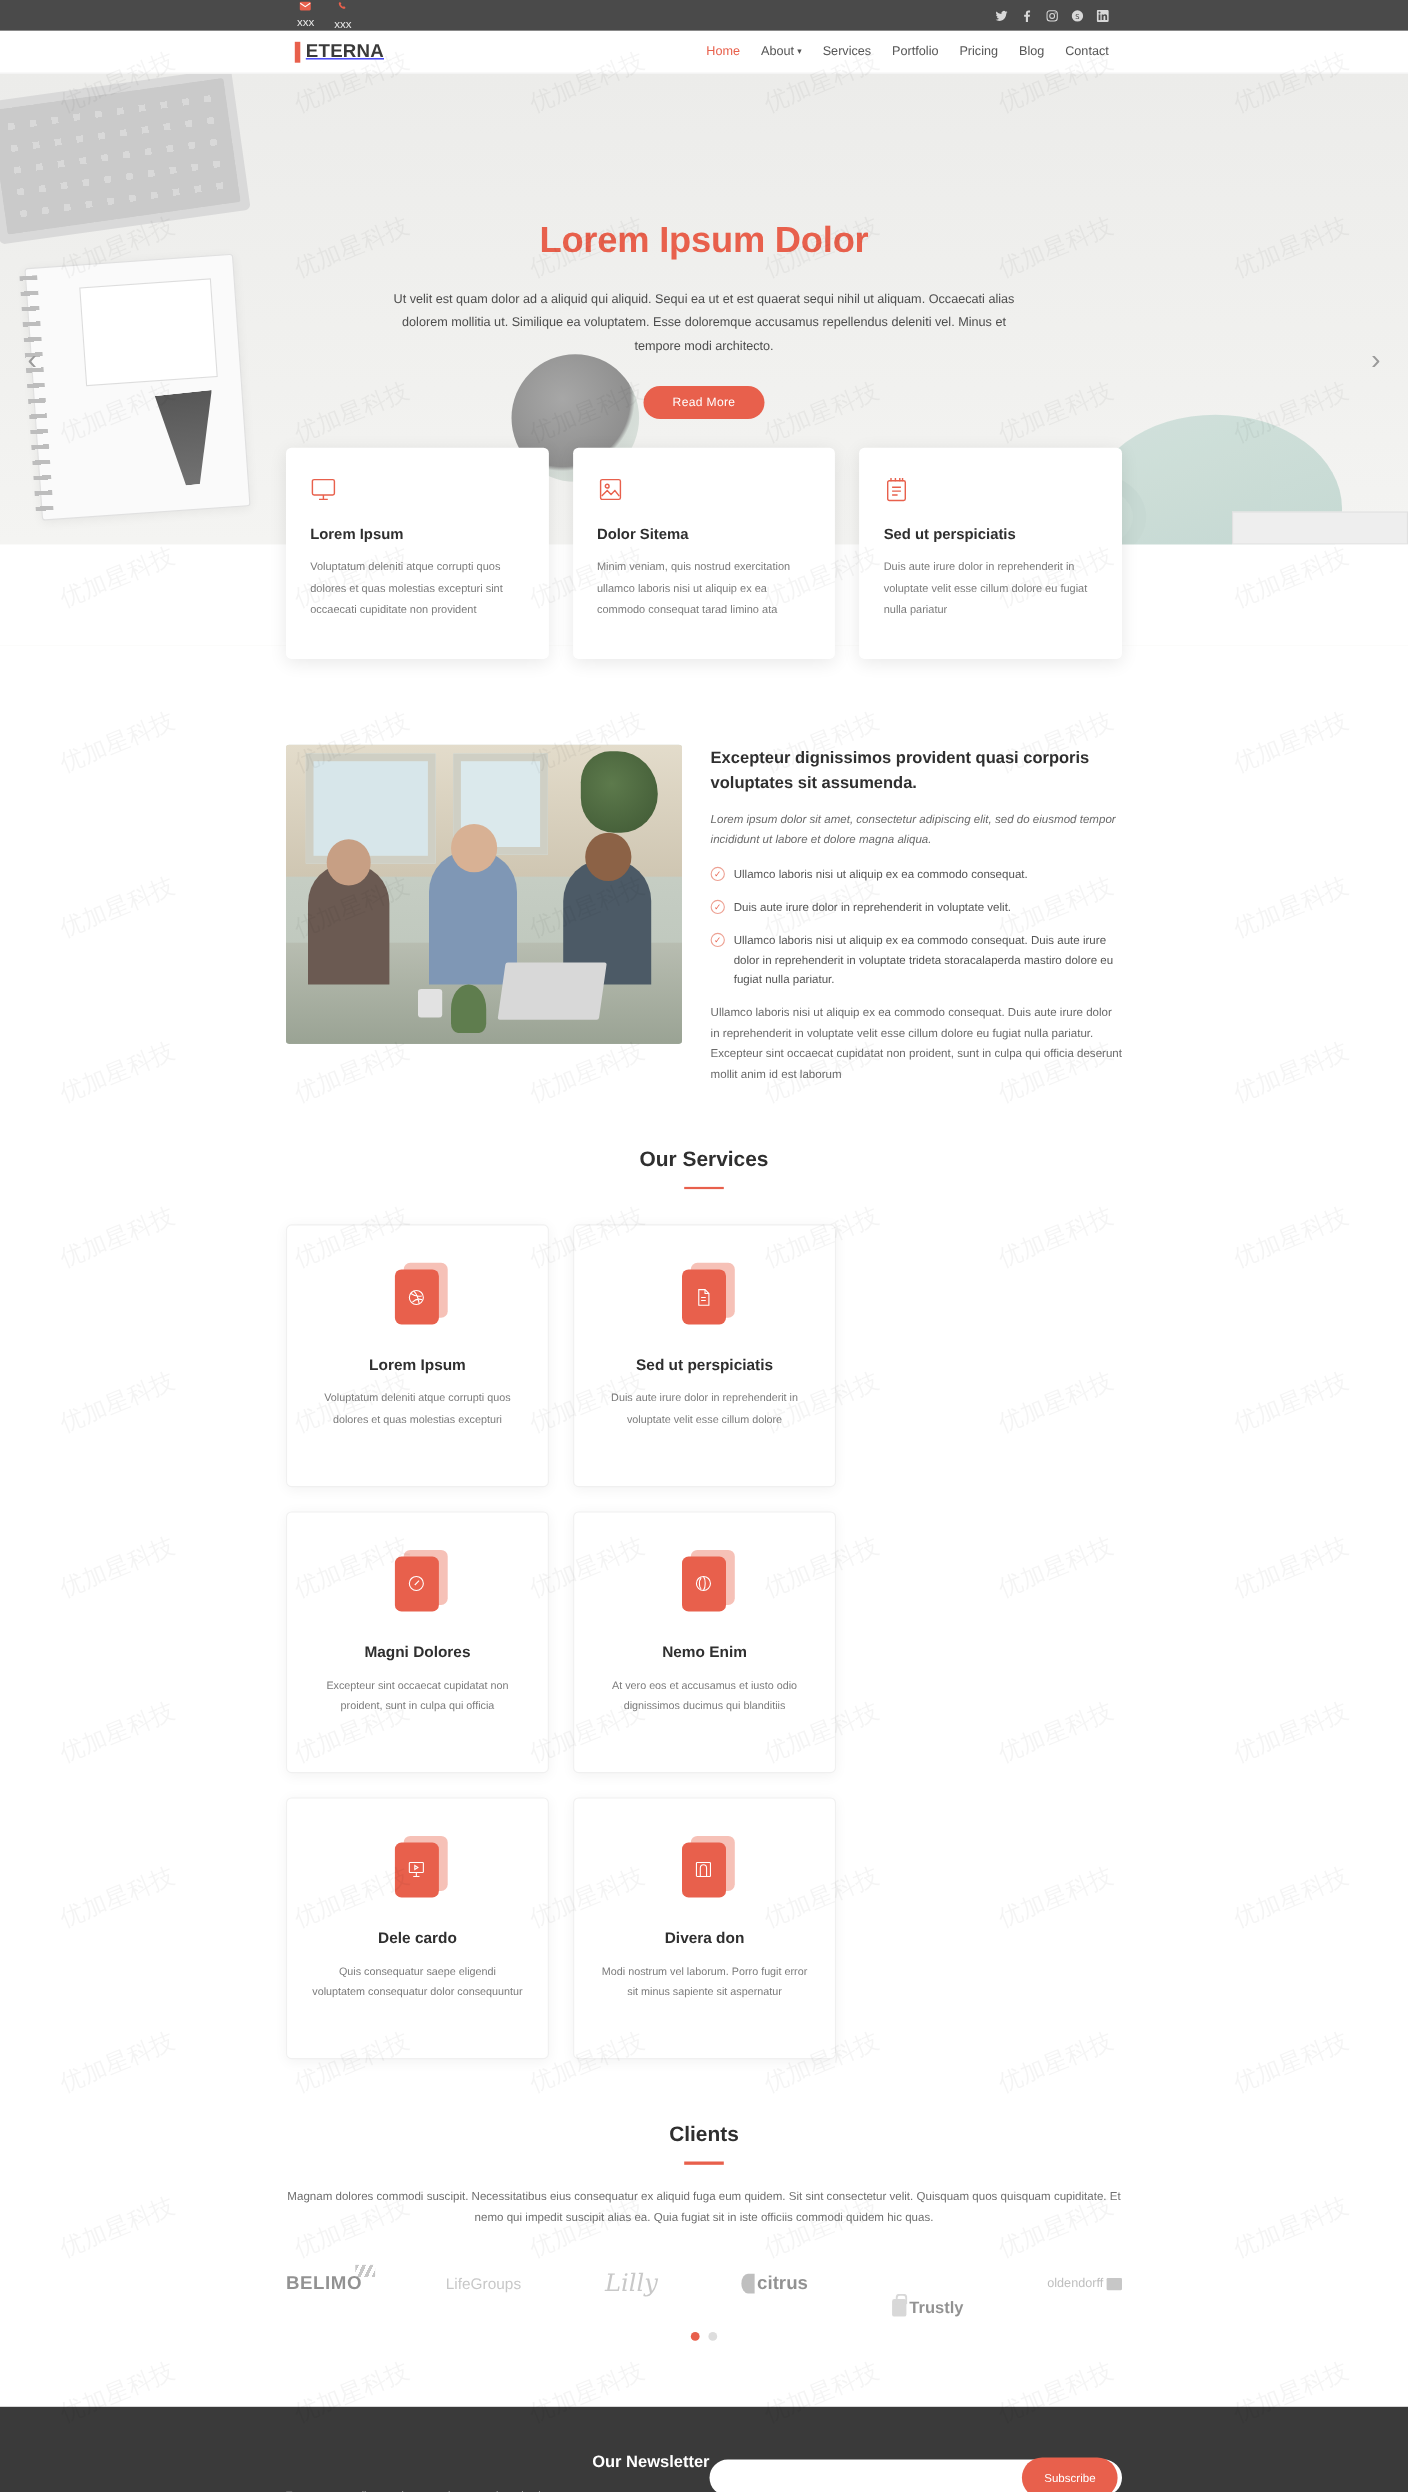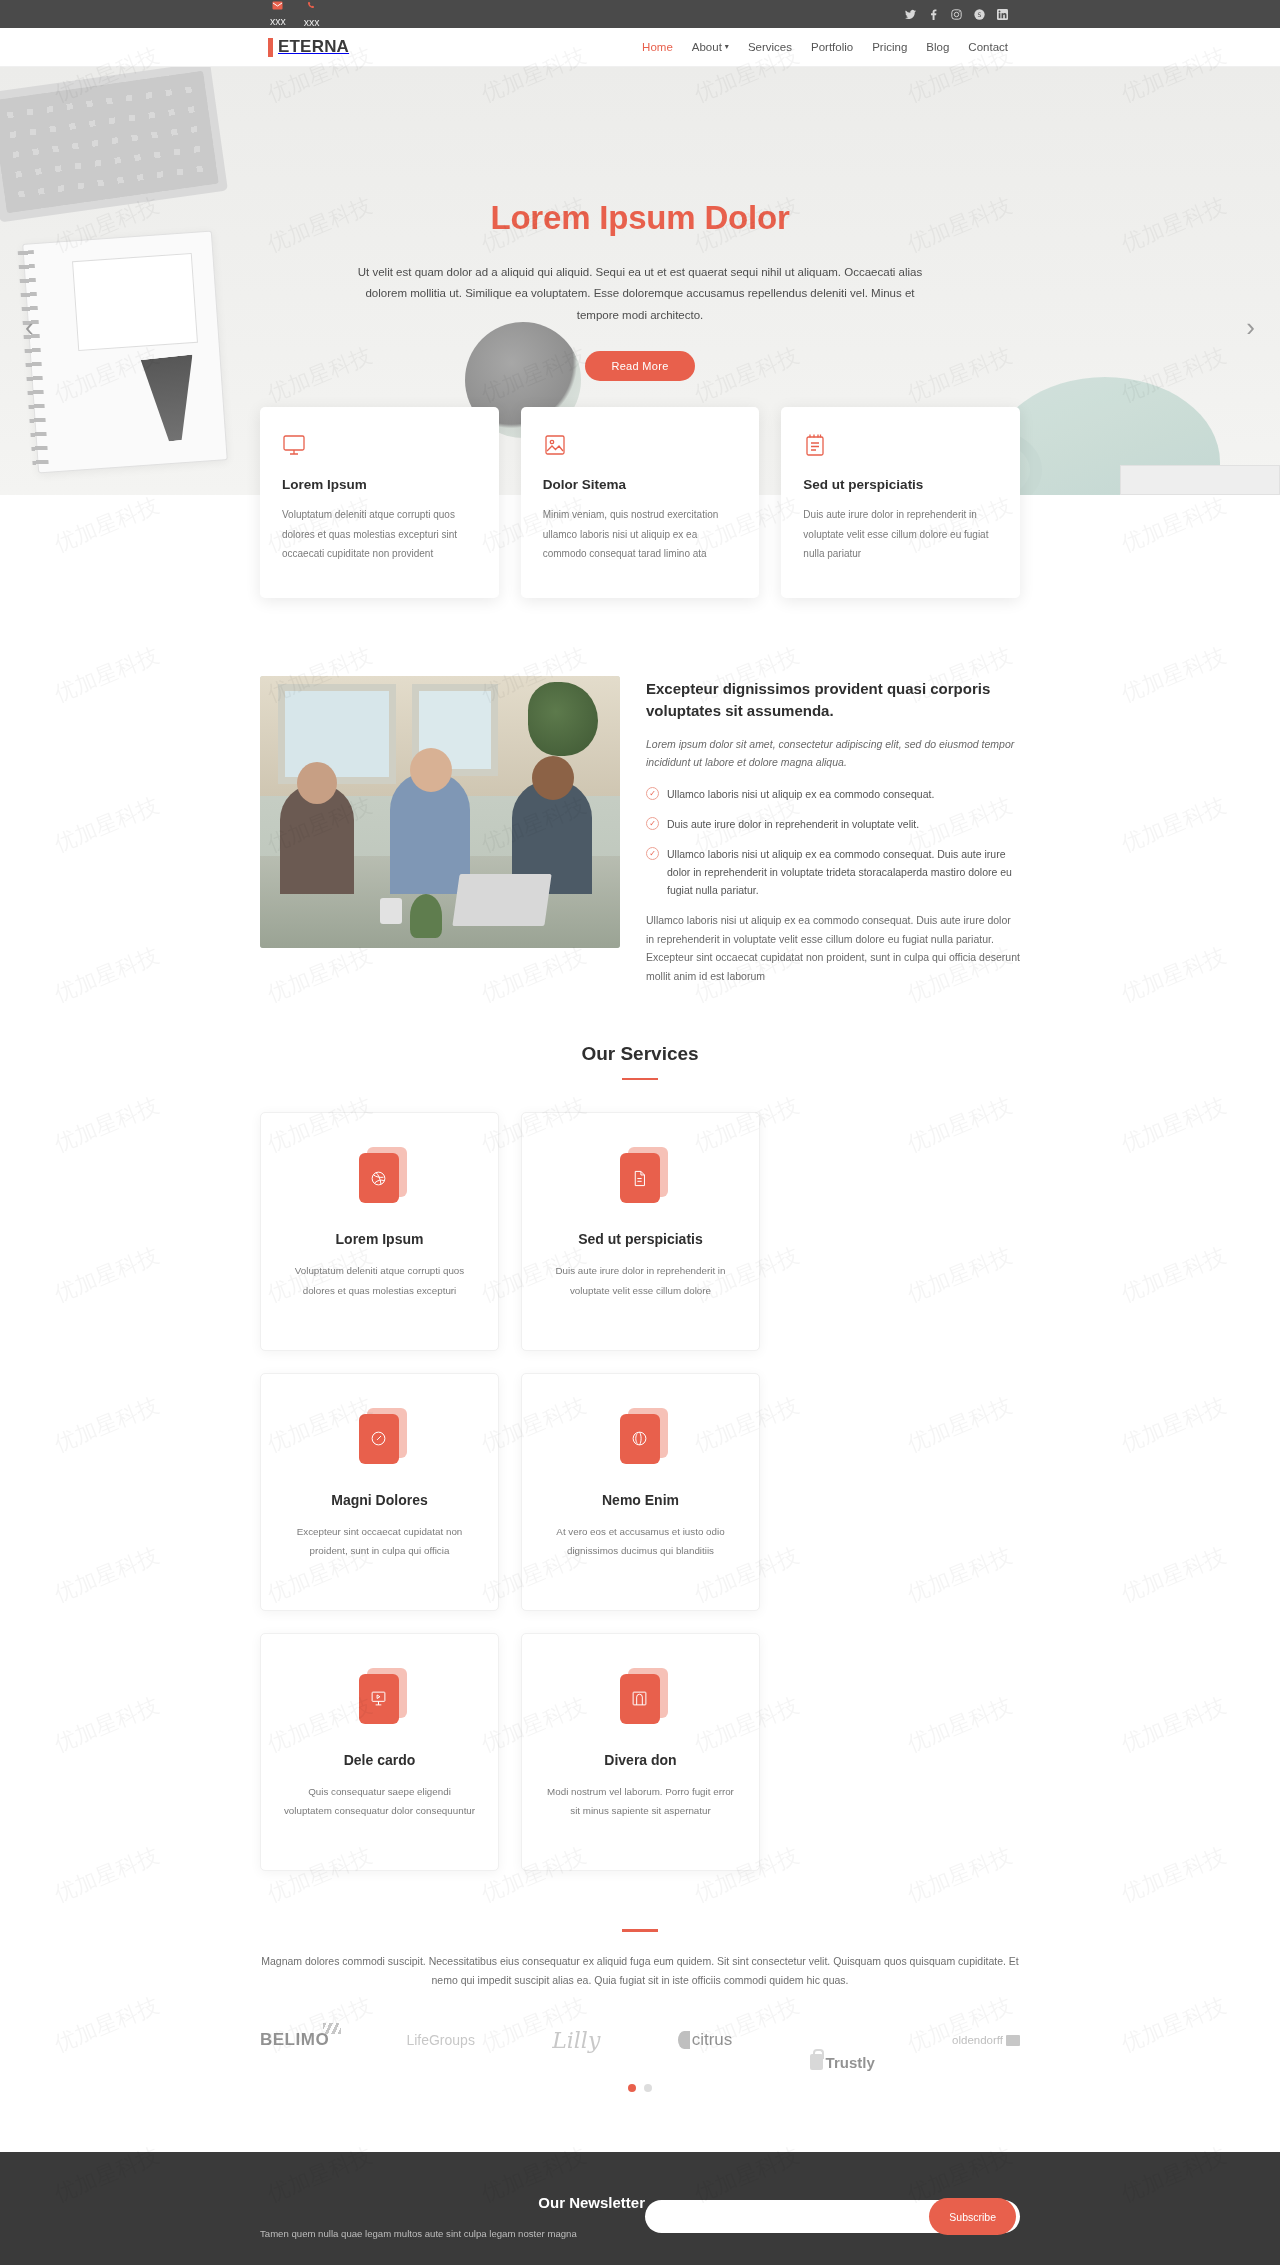--- a/index.html
+++ b/index.html
@@ -243,21 +243,21 @@
     display: flex;
     align-items: center;
     justify-content: space-between;
   }
   .clogo { opacity: .55; filter: grayscale(1); display: flex; align-items: center; justify-content: center; height: 40px; }
   .clogo .belimo { font-size: 17px; font-weight: 700; color: #3a3a3a; letter-spacing: .5px; position: relative; }
   .clogo .belimo:after{content:"";position:absolute;right:-12px;top:-7px;width:18px;height:11px;
      background:repeating-linear-gradient(115deg,#9a9a9a 0 3px,transparent 3px 6px);}
   .clogo .lifegroups { font-size: 14px; color: #9a9a9a; }
   .clogo .lilly { font-family: "DejaVu Serif", serif; font-style: italic; font-size: 22px; color: #9c9c9c; }
-  .clogo .citrus { font-size: 17px; font-weight: 400; color: #3a3a3a; display:flex; align-items:center; gap:2px;}
+  .clogo .citrus { font-size: 17px; font-weight: 700; color: #3a3a3a; display:flex; align-items:center; gap:2px;}
   .clogo .citrus i { width: 12px; height: 18px; background: #8c8c8c; border-radius: 50% 0 0 50%; display: block;}
   .clogo .trustly { font-size: 15px; font-weight: 700; color: #3a3a3a; display:flex; align-items:center; gap:3px;margin-top:44px;}
   .clogo .trustly i { width: 13px; height: 16px; background:#b9b9b9; border-radius:2px; position:relative; display:block;}
   .clogo .trustly i:before{content:"";position:absolute;left:3px;top:-5px;width:7px;height:8px;border:2px solid #b9b9b9;border-bottom:none;border-radius:4px 4px 0 0;}
   .clogo .oldendorff { font-size: 11.5px; color: #8a8a8a; display: flex; align-items: center; gap: 3px; }
   .clogo .oldendorff i { width: 14px; height: 11px; background: #9a9a9a; display:block; border-radius:1px;}
   .clients-dots { display: flex; justify-content: center; gap: 8px; margin-top: 24px; }
   .clients-dots i { width: 8px; height: 8px; border-radius: 50%; background: #ddd; display: block; }
   .clients-dots i.on { background: #e8604c; }
 
@@ -573,20 +573,21 @@
               <path d="M8 21V10a4 4 0 0 1 8 0v11"></path>
             </svg>
       </div>
         </div>
       <h3>Divera don</h3>
       <p>Modi nostrum vel laborum. Porro fugit error sit minus sapiente sit aspernatur</p>
     </div>
   </section>
 
   <div class="sec-title">
+    <h2>Clients</h2>
     <div class="bar"></div>
   </div>
   <p class="sec-desc">Magnam dolores commodi suscipit. Necessitatibus eius consequatur ex aliquid fuga eum quidem. Sit sint consectetur velit. Quisquam quos quisquam cupiditate. Et nemo qui impedit suscipit alias ea. Quia fugiat sit in iste officiis commodi quidem hic quas.</p>
 
   <div class="clients-logos">
     <div class="clogo">
         <span class="belimo">BELIMO</span>
       </div>
     <div class="clogo">
         <span class="lifegroups">LifeGroups</span>

